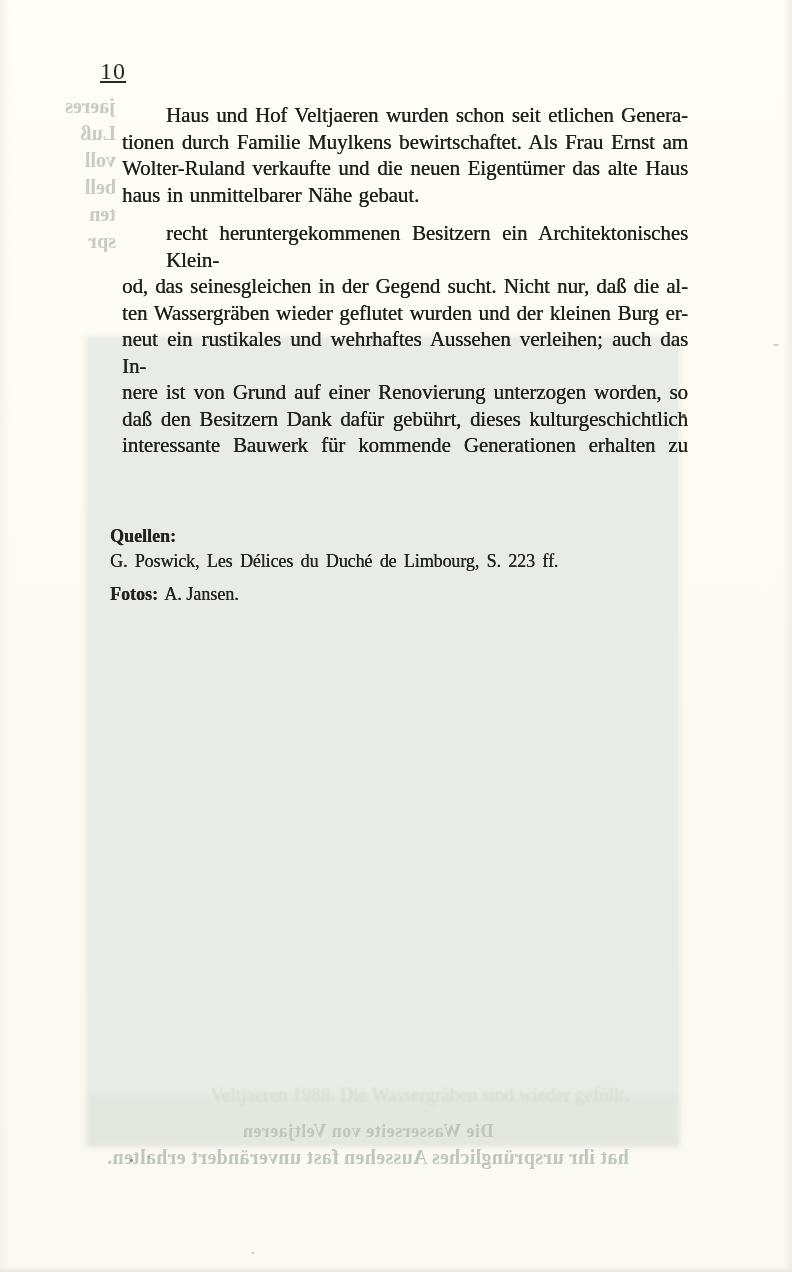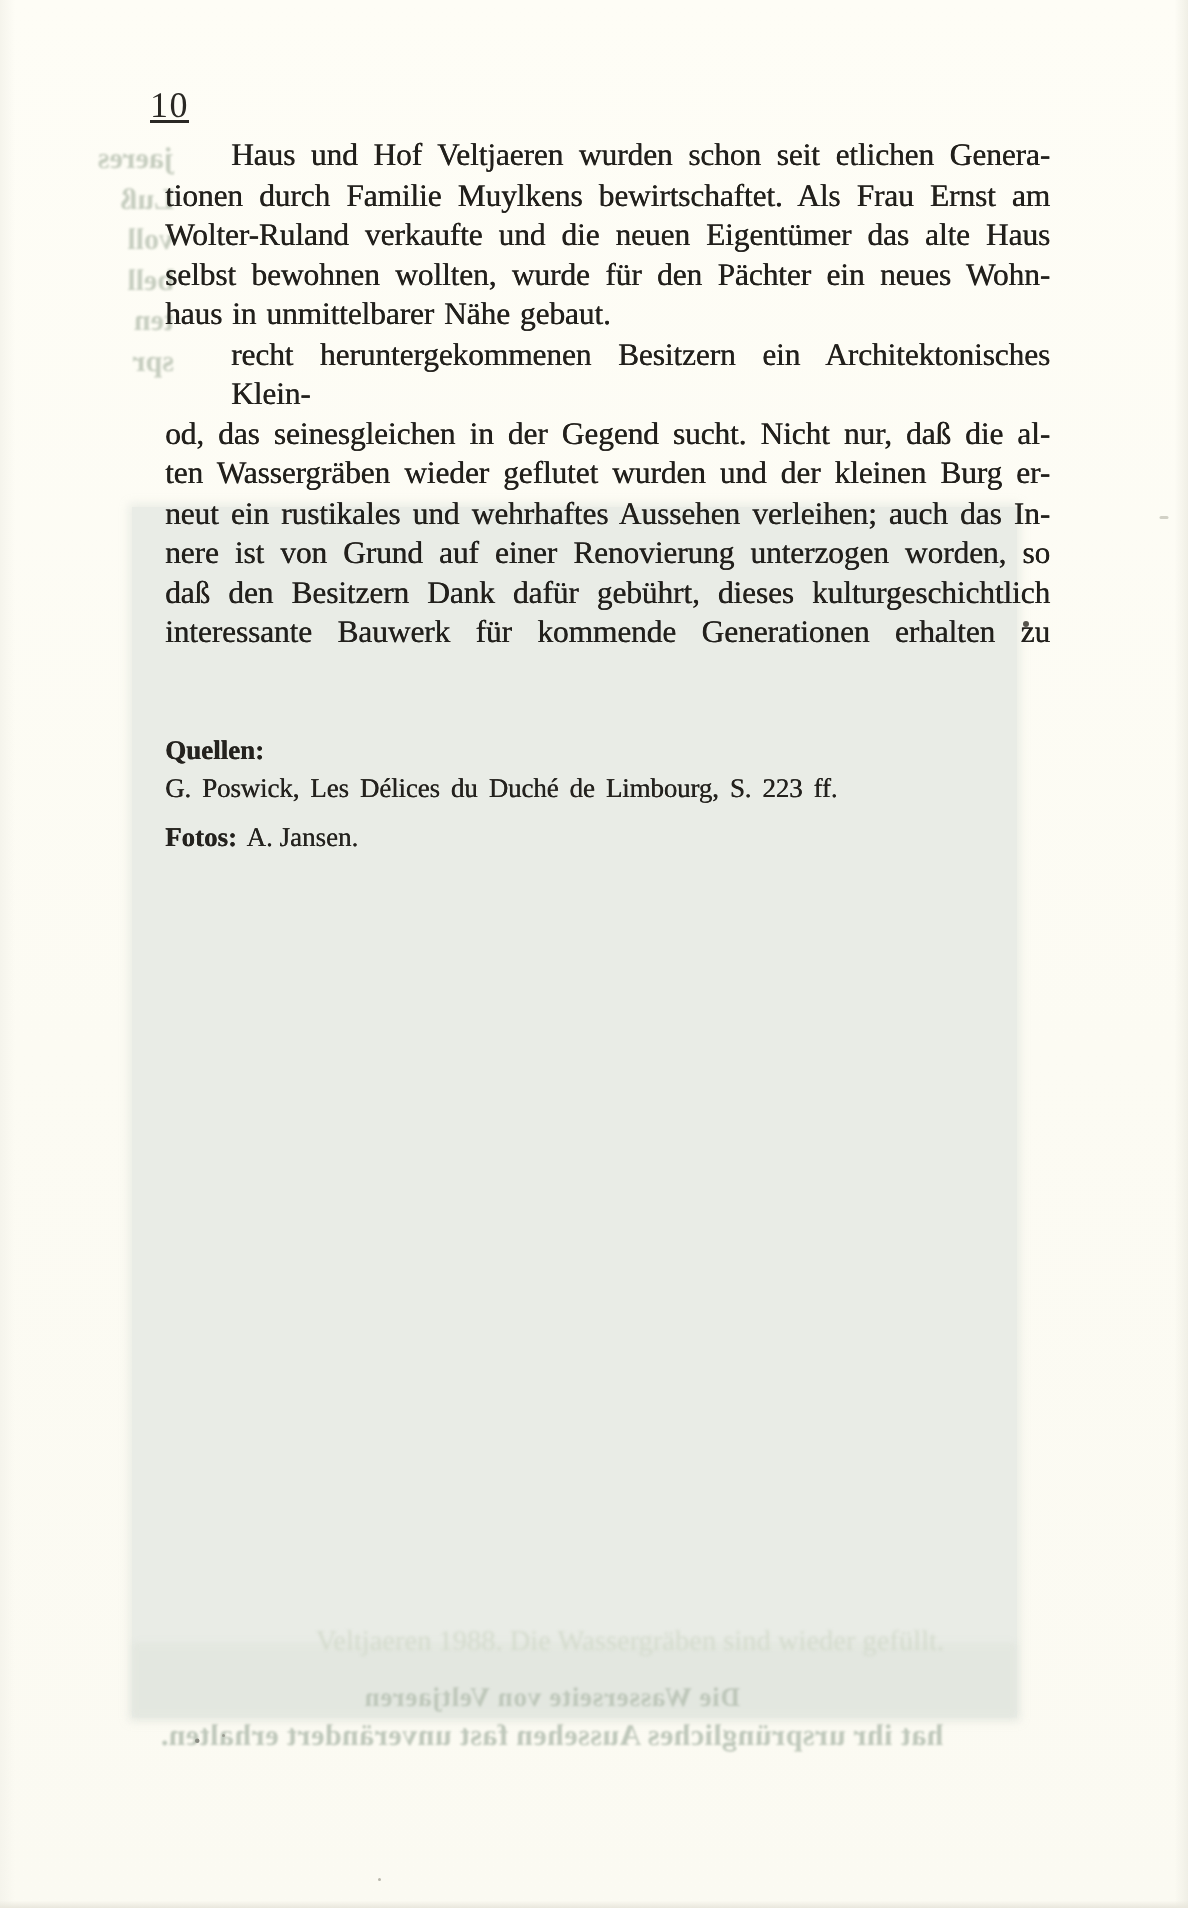--- a/index.html
+++ b/index.html
@@ -46,27 +46,27 @@
     position:absolute;left:100px;top:58px;
     font-size:24px;color:#2a2824;letter-spacing:1px;text-decoration:underline;
   }
 
   .bodytext{
     position:absolute;left:110px;top:90px;width:590px;
     font-size:21px;line-height:26.5px;color:#22201c;
     letter-spacing:-0.1px;word-spacing:1.5px;
     text-shadow:0.25px 0 0 currentColor;
   }
-  .para{margin:0;}
+  .para{margin:12px;}
   .tline{text-align:justify;text-align-last:justify;white-space:normal;}
   .tline-last{text-align-last:left;}
   .para .tline:first-child{padding-left:44px;}
 
   .sources{
-    position:absolute;left:110px;top:488px;width:560px;
+    position:absolute;left:110px;top:524px;width:560px;
     font-size:18px;line-height:25px;color:#24221e;
     text-shadow:0.25px 0 0 currentColor;
   }
   .src-head{font-weight:bold;}
   .src-entry{word-spacing:3px;letter-spacing:-0.1px;}
   .photos-line{margin-top:8px;}
   .photos-line .lbl{font-weight:bold;}
   .photos-line .val{margin-left:.35em;}
 
   
@@ -110,21 +110,20 @@
       <div class="ghost-frag ghost-frag-last">spr</div>
     </div>
 
   <div class="pageno">10</div>
 
   <div class="bodytext">
     <div class="para">
         <div class="tline">Haus und Hof Veltjaeren wurden schon seit etlichen Genera-</div>
         <div class="tline">tionen durch Familie Muylkens bewirtschaftet. Als Frau Ernst am</div>
         <div class="tline">Wolter-Ruland verkaufte und die neuen Eigentümer das alte Haus</div>
-        <div class="tline">selbst bewohnen wollten, wurde für den Pächter ein neues Wohn-</div>
         <div class="tline tline-last">haus in unmittelbarer Nähe gebaut.</div>
       </div>
     <div class="para">
         <div class="tline">recht heruntergekommenen Besitzern ein Architektonisches Klein-</div>
         <div class="tline">od, das seinesgleichen in der Gegend sucht. Nicht nur, daß die al-</div>
         <div class="tline">ten Wassergräben wieder geflutet wurden und der kleinen Burg er-</div>
         <div class="tline">neut ein rustikales und wehrhaftes Aussehen verleihen; auch das In-</div>
         <div class="tline">nere ist von Grund auf einer Renovierung unterzogen worden, so</div>
         <div class="tline">daß den Besitzern Dank dafür gebührt, dieses kulturgeschichtlich</div>
         <div class="tline">interessante Bauwerk für kommende Generationen erhalten zu</div>

